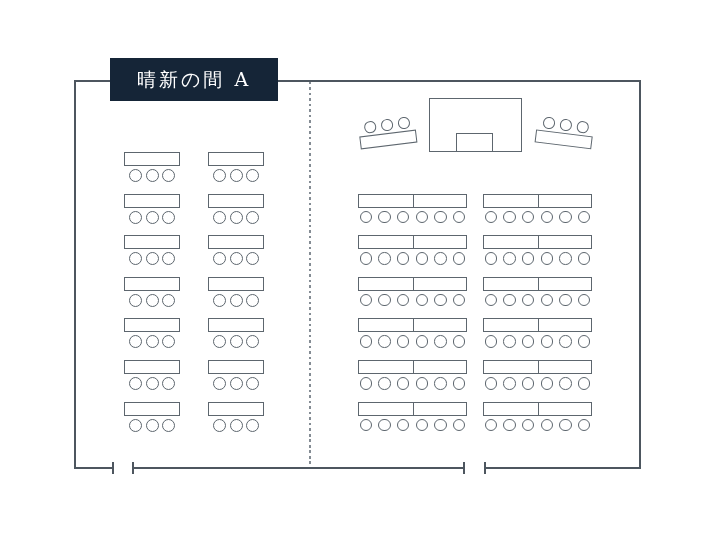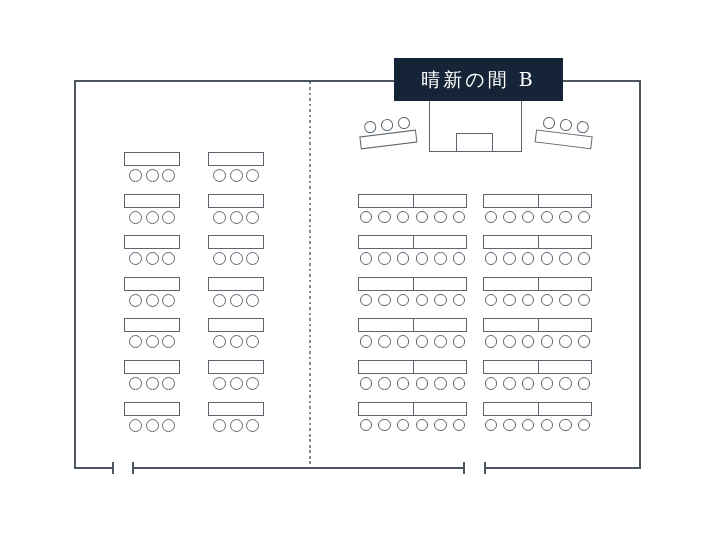--- a/index.html
+++ b/index.html
@@ -51,22 +51,22 @@
   <div class="wall wall-bottom seg-l"></div>
   <div class="wall wall-bottom seg-c"></div>
   <div class="wall wall-bottom seg-r"></div>
   <div class="jamb jamb-1"></div>
   <div class="jamb jamb-2"></div>
   <div class="jamb jamb-3"></div>
   <div class="jamb jamb-4"></div>
 
   <div class="partition"></div>
 
-  <div class="room-header header-b" style="background: rgb(21, 37, 55);">
-    <span>晴新の間 B</span>
+  <div class="room-header header-a" style="background: rgb(21, 37, 55);">
+    <span>晴新の間 A</span>
   </div>
 
   <div class="stage"></div>
   <div class="podium"></div>
 
   <div class="head-group head-left" id="head-left">
       <div class="chairs" style="gap: 5.5px;">
         <div class="chair" style="width: 11.5px; height: 11.5px;"></div>
         <div class="chair" style="width: 11.5px; height: 11.5px;"></div>
         <div class="chair" style="width: 11.5px; height: 11.5px;"></div>

